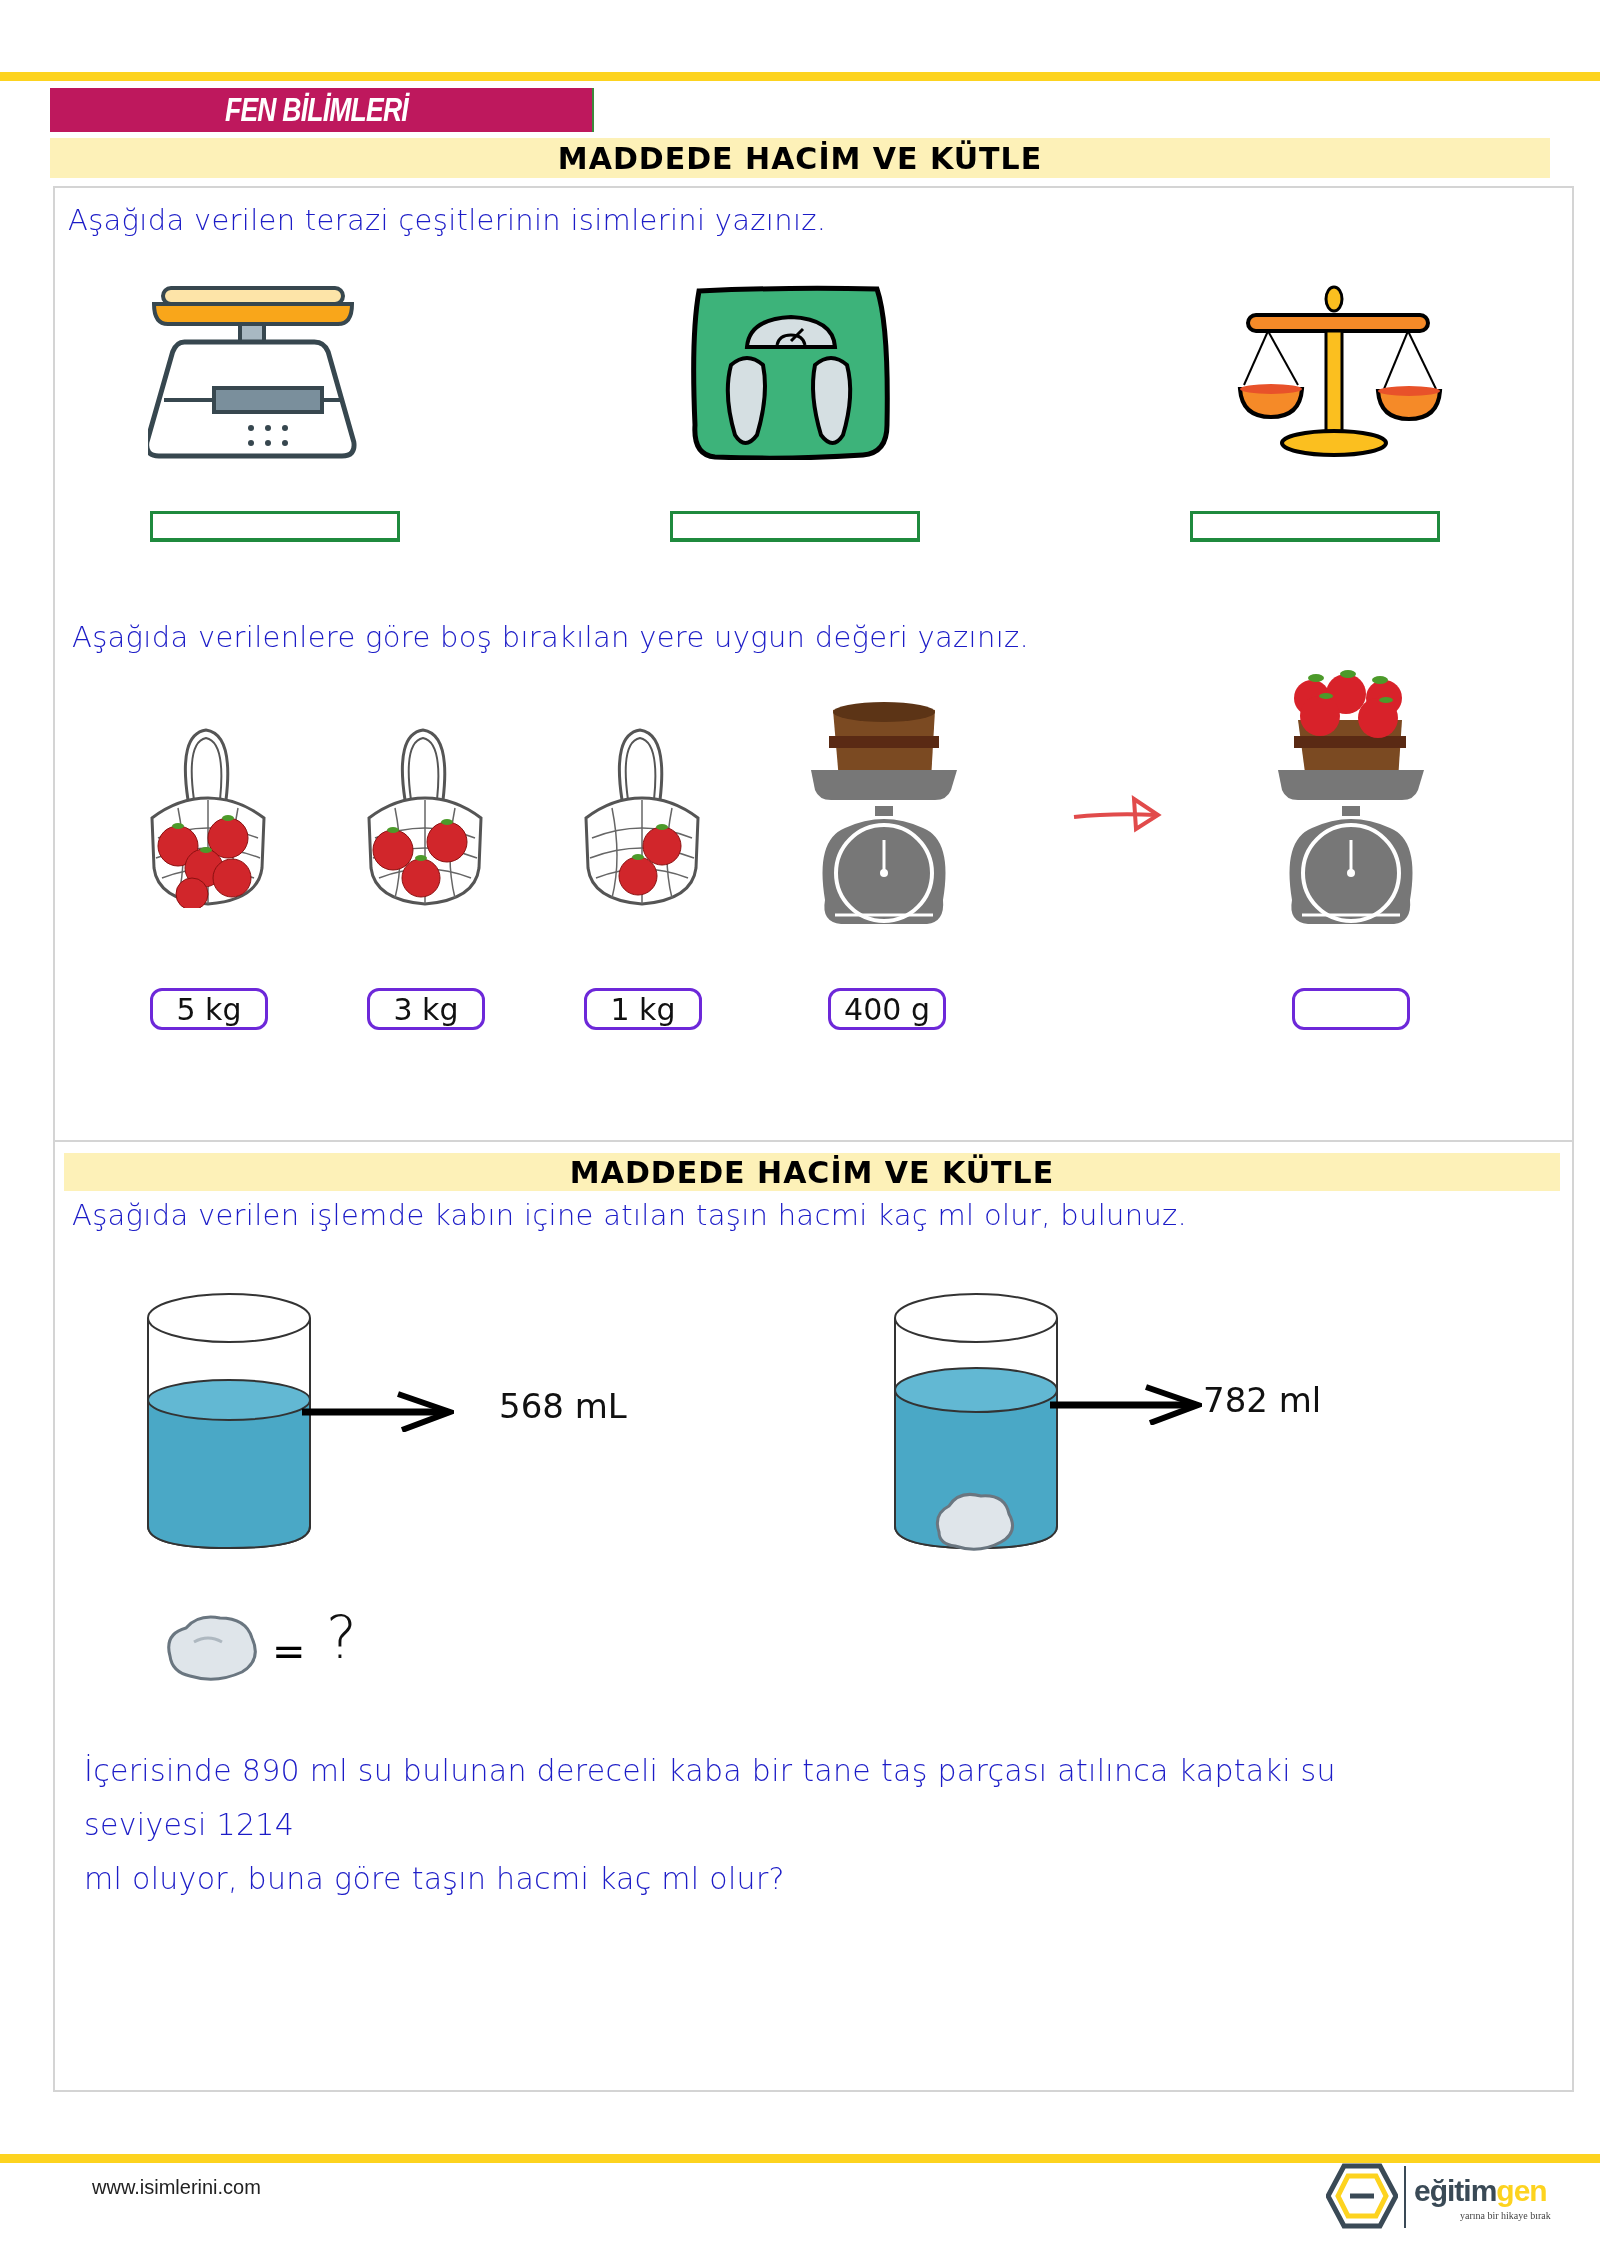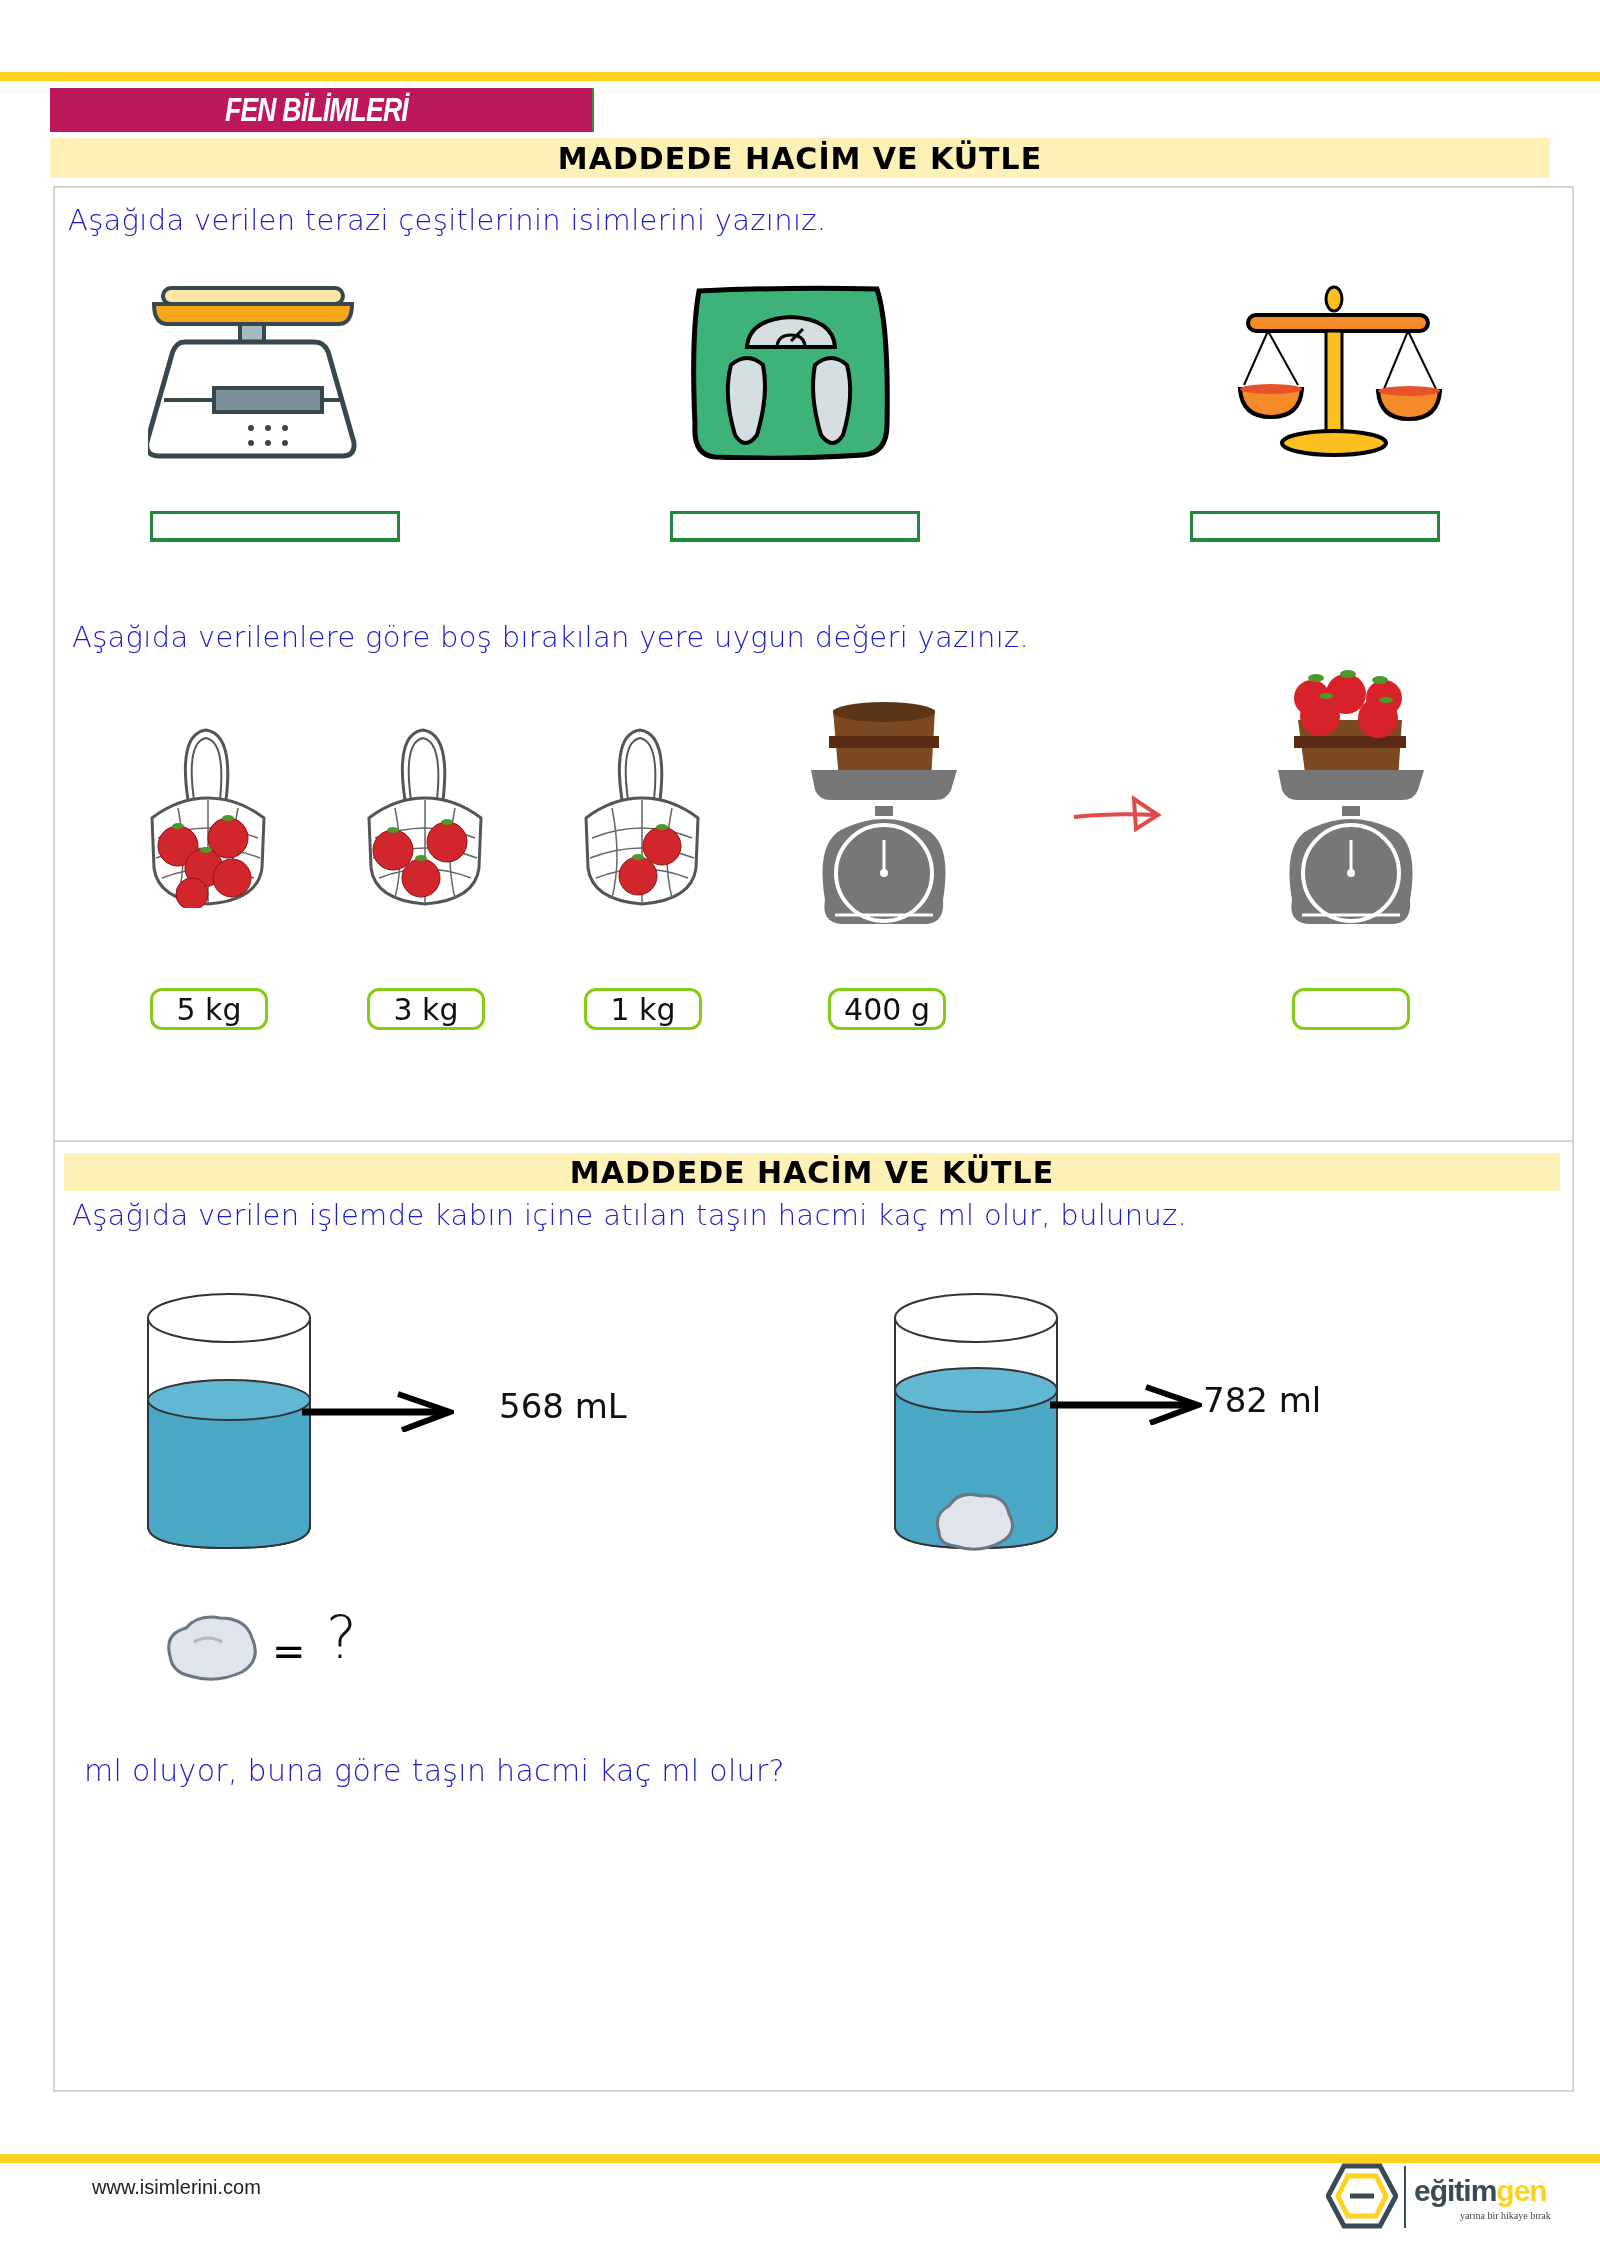--- a/index.html
+++ b/index.html
@@ -8,21 +8,21 @@
   .abs { position:absolute; }
   .topbar { left:0; top:72px; width:1600px; height:9px; background:#fdd31f; }
   .greenband { left:50px; top:88px; width:542px; height:44px; background:#be185d; border-right:2px solid #3c8a3c; }
   .greenband span { position:absolute; left:175px; top:2px; color:#fff; font-family:"Liberation Sans", sans-serif;
        font-weight:bold; font-style:italic; font-size:34px; letter-spacing:-1px; transform:scaleX(0.78); transform-origin:left; }
   .yband { background:#fdf1b8; display:flex; align-items:center; justify-content:center; }
   .yband span { font-family:"DejaVu Sans", sans-serif; font-weight:bold; font-size:30px; color:#000; letter-spacing:1px;text-align:center; }
   .box { border:2px solid #d4d4d4; background:#fff; }
   .instr { color:#1c1cc7; font-family:"DejaVu Sans", sans-serif; font-size:29px; font-weight:300; letter-spacing:0.3px; }
   .answer-box { border:3px solid #1f8a3e; border-bottom-width:4px; background:#fff; }
-  .label-pill { border:3px solid #84cc16; border-radius:12px; background:#fff; display:flex; align-items:center; justify-content:center;
+  .label-pill { border:3px solid #6d28d9; border-radius:12px; background:#fff; display:flex; align-items:center; justify-content:center;
        font-family:"DejaVu Sans", sans-serif; font-size:30px; color:#111; }
   .vol { font-family:"DejaVu Sans", sans-serif; font-size:34px; color:#111; }
   .para { color:#1c1cc7; font-size:30px; line-height:54px; font-family:"DejaVu Sans", sans-serif; font-weight:300; letter-spacing:0.3px; width:1380px; }
   .bottombar { left:0; top:2154px; width:1600px; height:9px; background:#fdd31f; }
   .url { left:92px; top:2176px; font-family:"Liberation Sans", sans-serif; font-size:20px; color:#222; }
   .brand-text { font-family:"Liberation Sans", sans-serif; font-weight:bold; font-size:30px; letter-spacing:-1px; }
   .tagline { font-family:"Liberation Serif", serif; font-size:10px; color:#444; }
 </style>
 </head>
 <body>
@@ -244,20 +244,21 @@
 <div class="abs vol" style="left:1203px;top:1380px;">782 ml</div>
 
 <svg class="abs" style="left:164px;top:1612px;" width="96" height="70" viewBox="0 0 96 70">
   <path d="M6 44 Q0 22 22 16 Q34 2 56 6 Q82 6 88 26 Q98 48 78 60 Q52 72 26 64 Q8 60 6 44Z" fill="#dfe5ea" stroke="#6a7680" stroke-width="3"></path>
   <path d="M30 30 Q44 22 58 30" stroke="#aeb8c0" stroke-width="3" fill="none"></path>
 </svg>
 <div class="abs" style="left:272px;top:1628px;font-size:40px;color:#000;font-family:'DejaVu Sans',sans-serif;">=</div>
 <div class="abs" style="left:326px;top:1604px;font-size:58px;color:#111;font-family:'DejaVu Sans',sans-serif;font-weight:300;">?</div>
 
 <div class="abs para" style="left:84px;top:1744px;">
+  <div>İçerisinde 890 ml su bulunan dereceli kaba bir tane taş parçası atılınca kaptaki su seviyesi 1214</div>
   <div>ml oluyor, buna göre taşın hacmi kaç ml olur?</div>
 </div>
 
 <div class="abs bottombar"></div>
 <div class="abs url">www.isimlerini.com</div>
 
 <svg class="abs" style="left:1326px;top:2162px;" width="72" height="68" viewBox="0 0 72 68">
   <path d="M18 4 H54 L70 34 L54 64 H18 L2 34Z" fill="none" stroke="#3a4a56" stroke-width="5"></path>
   <path d="M22 14 H50 L60 34 L50 54 H22 L12 34Z" fill="none" stroke="#fdd31f" stroke-width="5"></path>
   <path d="M24 34 H48" stroke="#3a4a56" stroke-width="5"></path>

